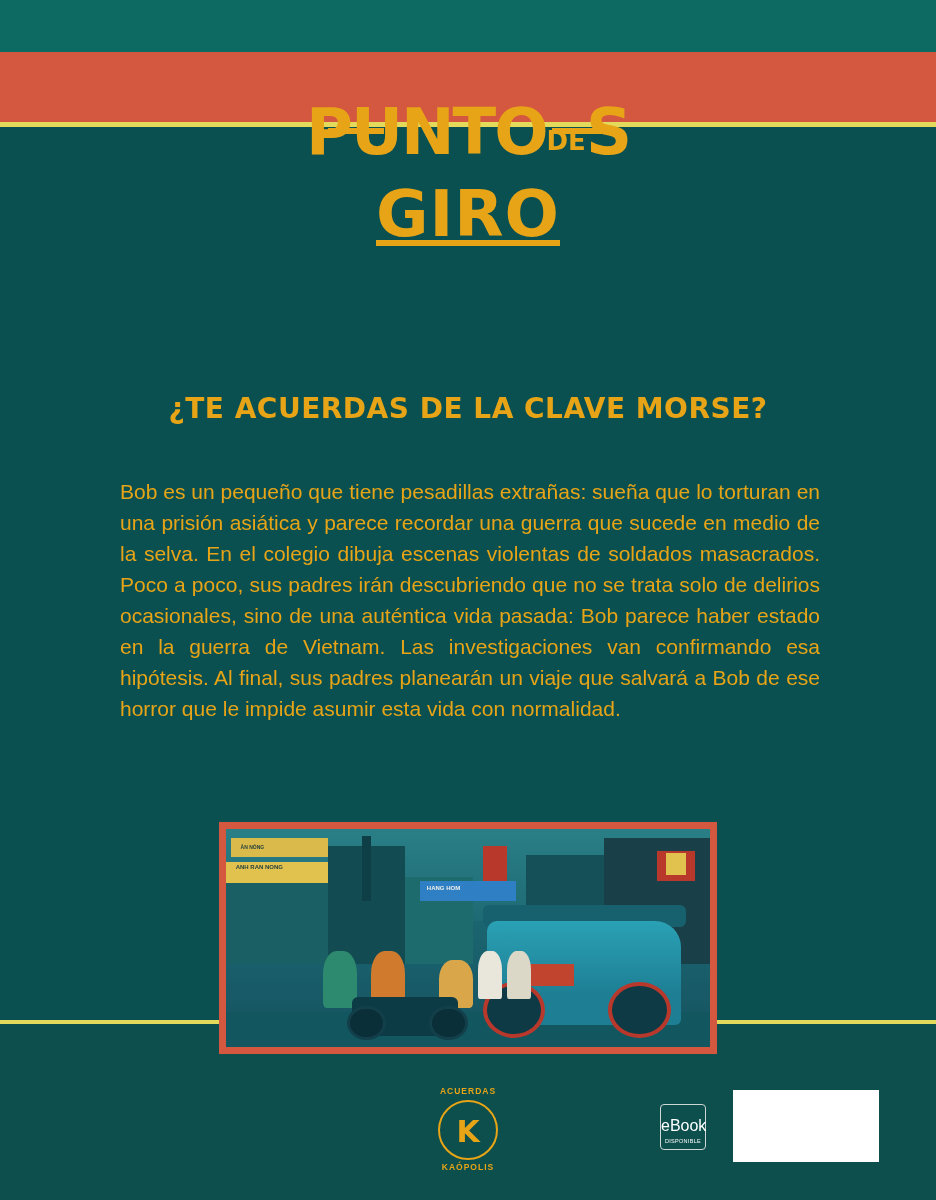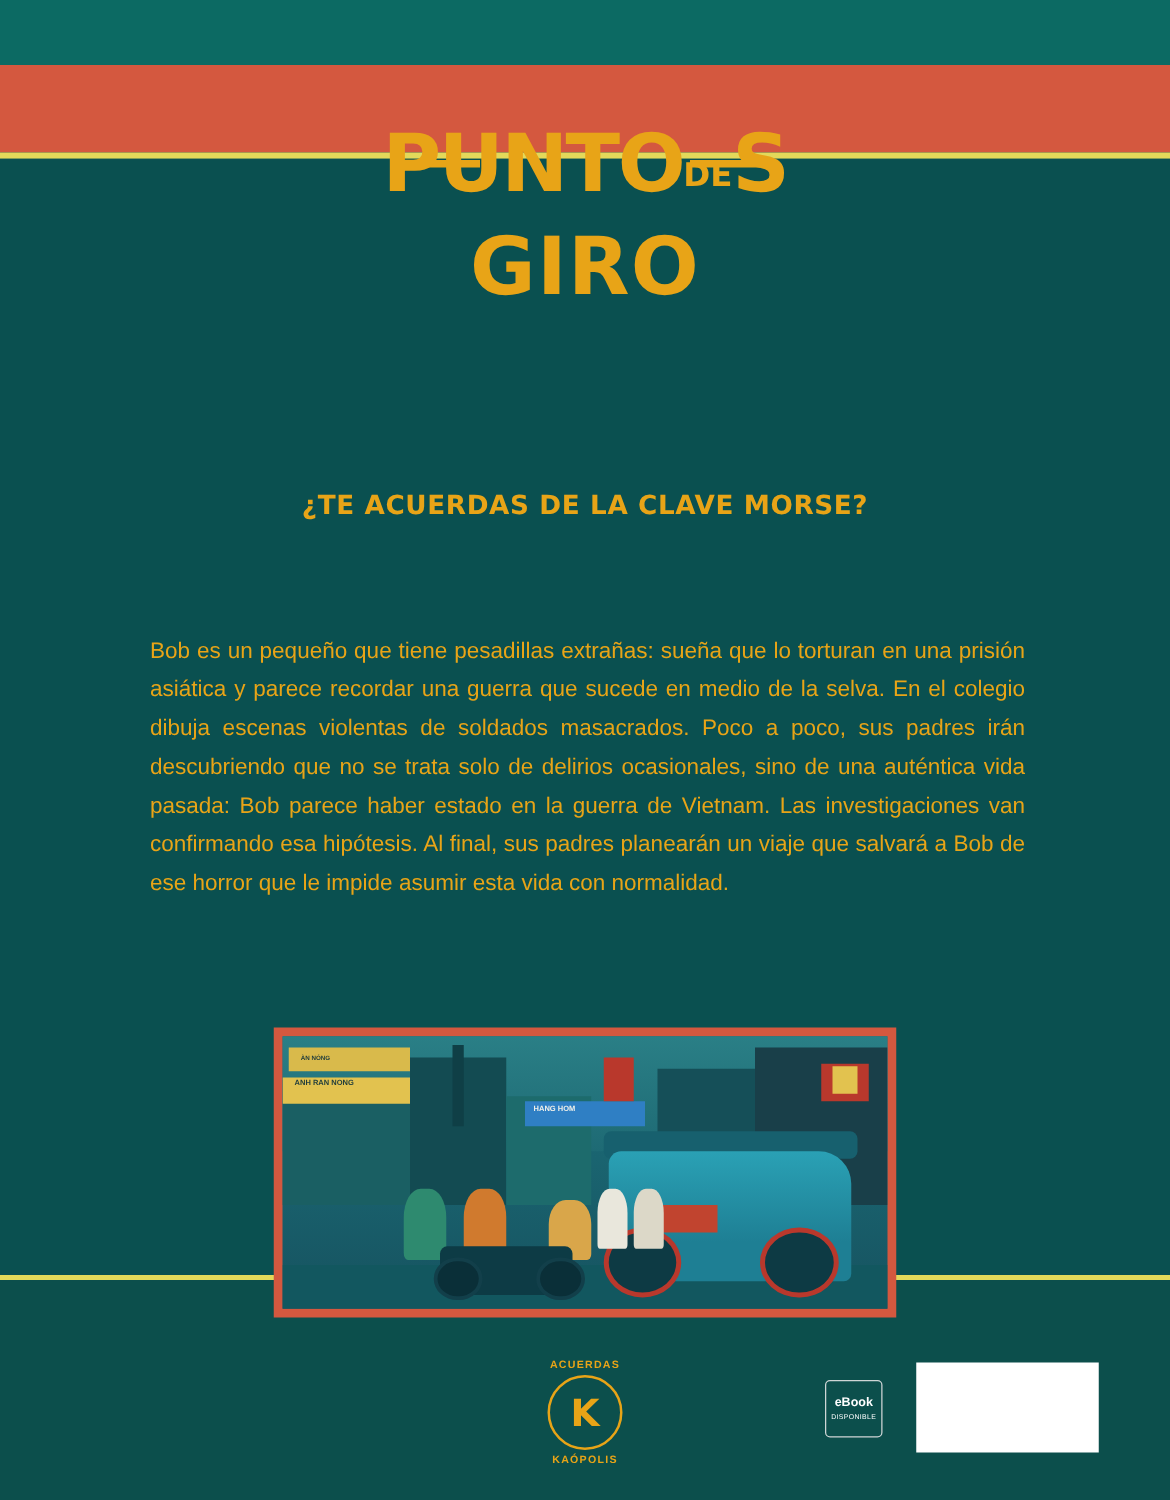--- a/index.html
+++ b/index.html
@@ -64,43 +64,42 @@
     font-size: 64px; line-height: 72px;
     position: relative;
   }
   .logo-de {
     font-size: 26px;
     position: relative;
     top: -4px;
     letter-spacing: 0px;
   }
   .logo-line2 {
-    font-size: 64px; line-height: 66px; letter-spacing: 1px;
+    font-size: 64px; line-height: 66px; letter-spacing: 1px; text-decoration: underline;
   }
 
   
   .headline {
     position: absolute; left: 0; top: 392px; width: 936px;
     text-align: center;
     color: #e8a417;
     font-family: "DejaVu Sans", sans-serif;
     font-weight: bold;
-    font-size: 21px;
+    font-size: 28px;
     letter-spacing: 0.5px;
   }
 
   
   .blurb {
     position: absolute; left: 120px; top: 476px; width: 700px;
     color: #e8a417;
     font-family: "Liberation Sans", sans-serif;
-    font-size: 18px;
+    font-size: 21px;
     line-height: 31px;
     text-align: justify;
-    margin-top: 29px;
   }
 
   
   .art-frame {
     position: absolute; left: 219px; top: 822px; width: 498px; height: 232px;
     background: #d4583f;
     padding: 7px;
   }
   .art {
     position: relative; width: 100%; height: 100%;
@@ -238,21 +237,21 @@
   .kaopolis .bot-txt {
     position: absolute; left: 0; bottom: 0px; width: 88px;
     font-size: 8.5px; font-weight: bold; letter-spacing: 1px; margin-top: 12px;
   }
   .ebook {
     position: absolute; left: 660px; top: 1104px;
     width: 46px; height: 46px;
     border: 1px solid #cfd6d6; border-radius: 4px;
     color: #ffffff; text-align: center;
   }
-  .ebook .e1 { font-size: 10px; font-weight: bold; margin-top: 12px; }
+  .ebook .e1 { font-size: 16px; font-weight: normal; margin-top: 12px; }
   .ebook .e2 { font-size: 5.5px; letter-spacing: .3px; margin-top: 3px; }
   .barcode {
     position: absolute; left: 733px; top: 1090px;
     width: 146px; height: 72px;
     background: #ffffff;
   }
 </style>
 </head>
 <body>
 

